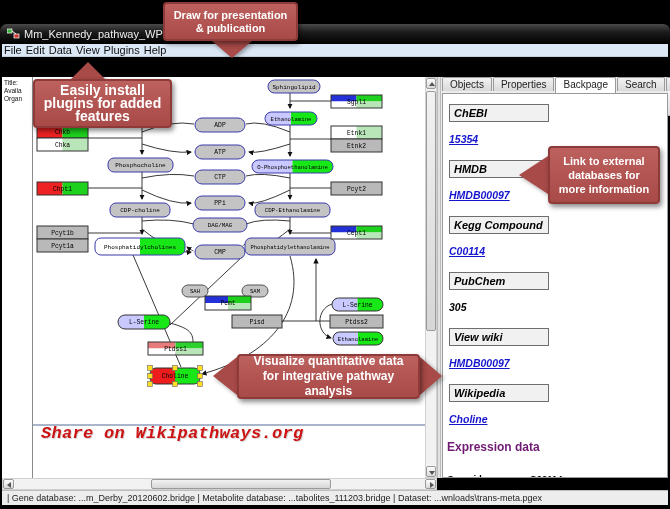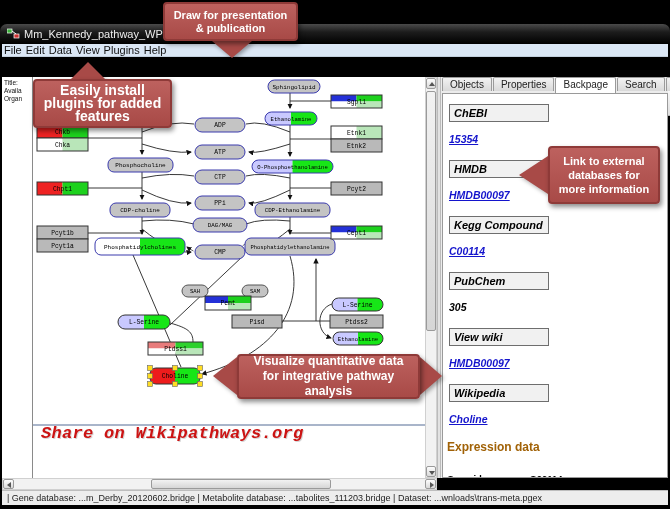--- a/index.html
+++ b/index.html
@@ -52,21 +52,21 @@
     background:linear-gradient(#f2f2f2,#d9d9d9);border:1px solid #9a9a9a;border-bottom:none;
     border-radius:2px 2px 0 0;margin-right:1px;white-space:nowrap;}
   .tab.active{height:16px;background:#fff;font-size:10px;}
   .rcontent{position:absolute;left:5px;top:16px;right:0;bottom:0;background:#fff;
     border:1px solid #9a9a9a;overflow:hidden;padding:10px 0 0 6px;}
   .sec{margin-bottom:13px;font-style:italic;}
   .sec .hdr{width:100px;border:1px solid #6e6e6e;background:#f1f1f1;font-size:11px;
     font-weight:bold;color:#000;padding:2px 4px;margin-bottom:7px;}
   .sec .val{font-size:10.5px;font-weight:bold;}
   .sec a.val{color:#1414cc;text-decoration:underline;}
-  .expr{font-size:12px;font-weight:bold;color:#a16207;margin:2px 0 0 -2px;}
+  .expr{font-size:12px;font-weight:bold;color:#701a75;margin:2px 0 0 -2px;}
   .genecap{font-size:9.5px;font-weight:bold;margin:19px 0 2px -2px;}
   
   .statusbar{position:absolute;left:2px;top:490px;width:666px;height:15px;background:#ededed;
     border-top:1px solid #bdbdbd;font-size:9px;color:#222;line-height:15px;padding-left:5px;white-space:nowrap;}
   
   .callout{position:absolute;z-index:30;background:linear-gradient(#bd615e,#a84a47);
     border:2px solid #8e3a38;border-radius:4px;color:#fff;font-weight:bold;text-align:center;
     box-shadow:2px 3px 5px rgba(0,0,0,.45);display:flex;align-items:center;justify-content:center;
     padding:2px 6px;}
   .ar{position:absolute;z-index:29;width:0;height:0;filter:drop-shadow(2px 2px 2px rgba(0,0,0,.35));}

